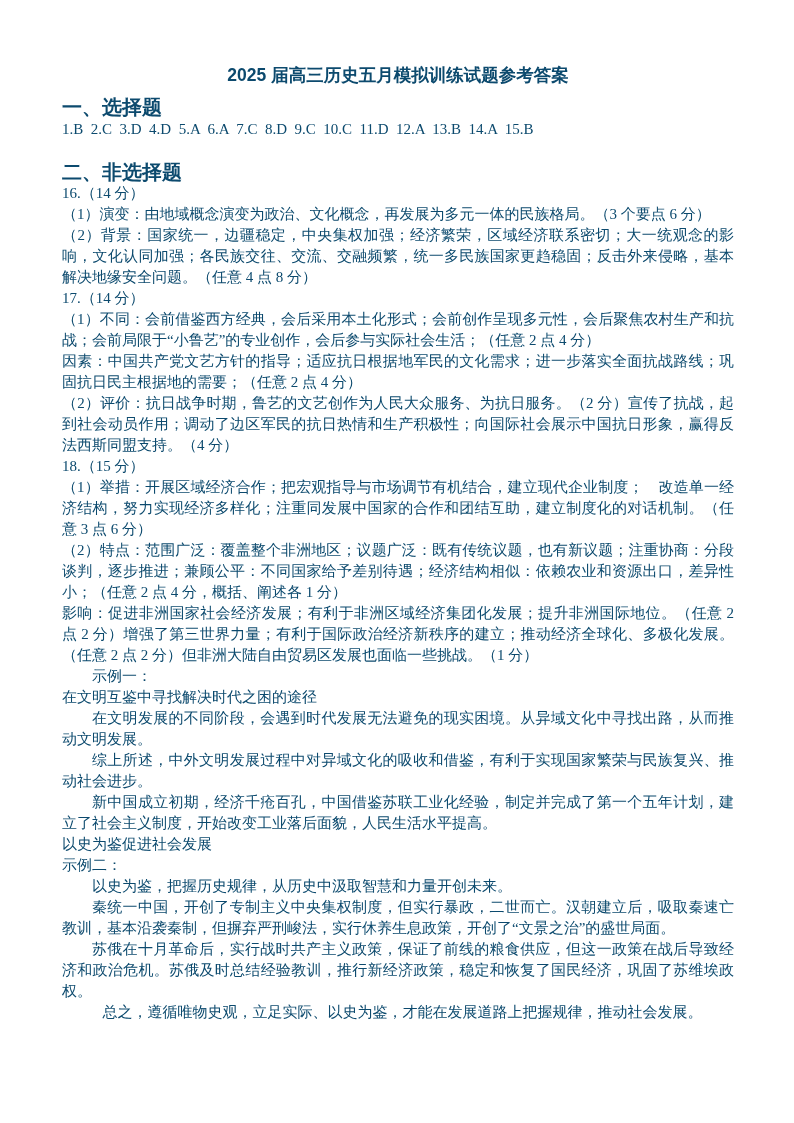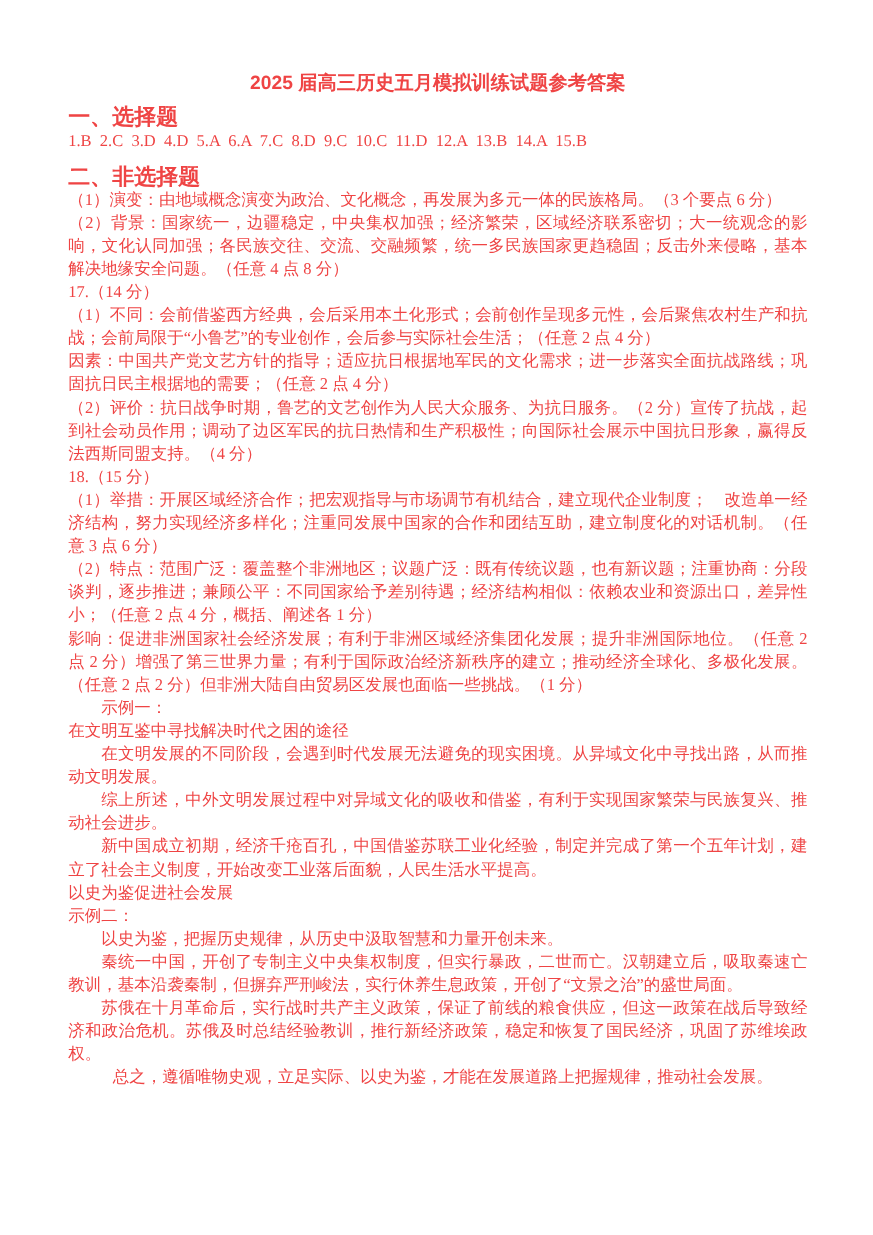--- a/index.html
+++ b/index.html
@@ -2,21 +2,21 @@
 <html><head>
 <meta charset="utf-8">
 <style>
   html,body{margin:0;padding:0;background:#ffffff;}
   .page{
     position:relative;
     width:794px;height:1123px;
     box-sizing:border-box;
     padding:64px 60px 0 62px;
     background:#ffffff;
-    color:#ef4444;
+    color:#0c4a6e;
     font-family:"Liberation Serif","DejaVu Serif",serif;
     font-size:15px;
     line-height:21px;
     overflow:hidden;
   }
   .doc-title{
     font-family:"Liberation Sans","DejaVu Sans",sans-serif;
     font-weight:700;
     font-size:17.5px;
     line-height:22px;
@@ -26,41 +26,42 @@
   .h1{
     font-family:"Liberation Sans","DejaVu Sans",sans-serif;
     font-weight:700;
     font-size:20px;
     line-height:21px;
     margin-top:2px;
   }
   .answers{
     white-space:pre;
     line-height:23px;
-    margin-bottom:10px;
+    margin-bottom:21px;
   }
   .p{
     text-align:justify;
   }
   .ind{ text-indent:2em; }
   .ind27{ text-indent:2.7em; }
   .ctr{ text-align:left; text-indent:0; }
 </style>
 </head>
 <body>
 
 <div class="page">
 
   <div class="doc-title">2025 届高三历史五月模拟训练试题参考答案</div>
 
   <div class="h1">一、选择题</div>
   <div class="answers">1.B  2.C  3.D  4.D  5.A  6.A  7.C  8.D  9.C  10.C  11.D  12.A  13.B  14.A  15.B</div>
 
   <div class="h1">二、非选择题</div>
 
+  <div class="p">16.（14 分）</div>
   <div class="p">（1）演变：由地域概念演变为政治、文化概念，再发展为多元一体的民族格局。（3 个要点 6 分）</div>
   <div class="p">（2）背景：国家统一，边疆稳定，中央集权加强；经济繁荣，区域经济联系密切；大一统观念的影响，文化认同加强；各民族交往、交流、交融频繁，统一多民族国家更趋稳固；反击外来侵略，基本解决地缘安全问题。（任意 4 点 8 分）</div>
 
   <div class="p">17.（14 分）</div>
   <div class="p">（1）不同：会前借鉴西方经典，会后采用本土化形式；会前创作呈现多元性，会后聚焦农村生产和抗战；会前局限于“小鲁艺”的专业创作，会后参与实际社会生活；（任意 2 点 4 分）</div>
   <div class="p">因素：中国共产党文艺方针的指导；适应抗日根据地军民的文化需求；进一步落实全面抗战路线；巩固抗日民主根据地的需要；（任意 2 点 4 分）</div>
   <div class="p">（2）评价：抗日战争时期，鲁艺的文艺创作为人民大众服务、为抗日服务。（2 分）宣传了抗战，起到社会动员作用；调动了边区军民的抗日热情和生产积极性；向国际社会展示中国抗日形象，赢得反法西斯同盟支持。（4 分）</div>
 
   <div class="p">18.（15 分）</div>
   <div class="p">（1）举措：开展区域经济合作；把宏观指导与市场调节有机结合，建立现代企业制度；　改造单一经济结构，努力实现经济多样化；注重同发展中国家的合作和团结互助，建立制度化的对话机制。（任意 3 点 6 分）</div>

